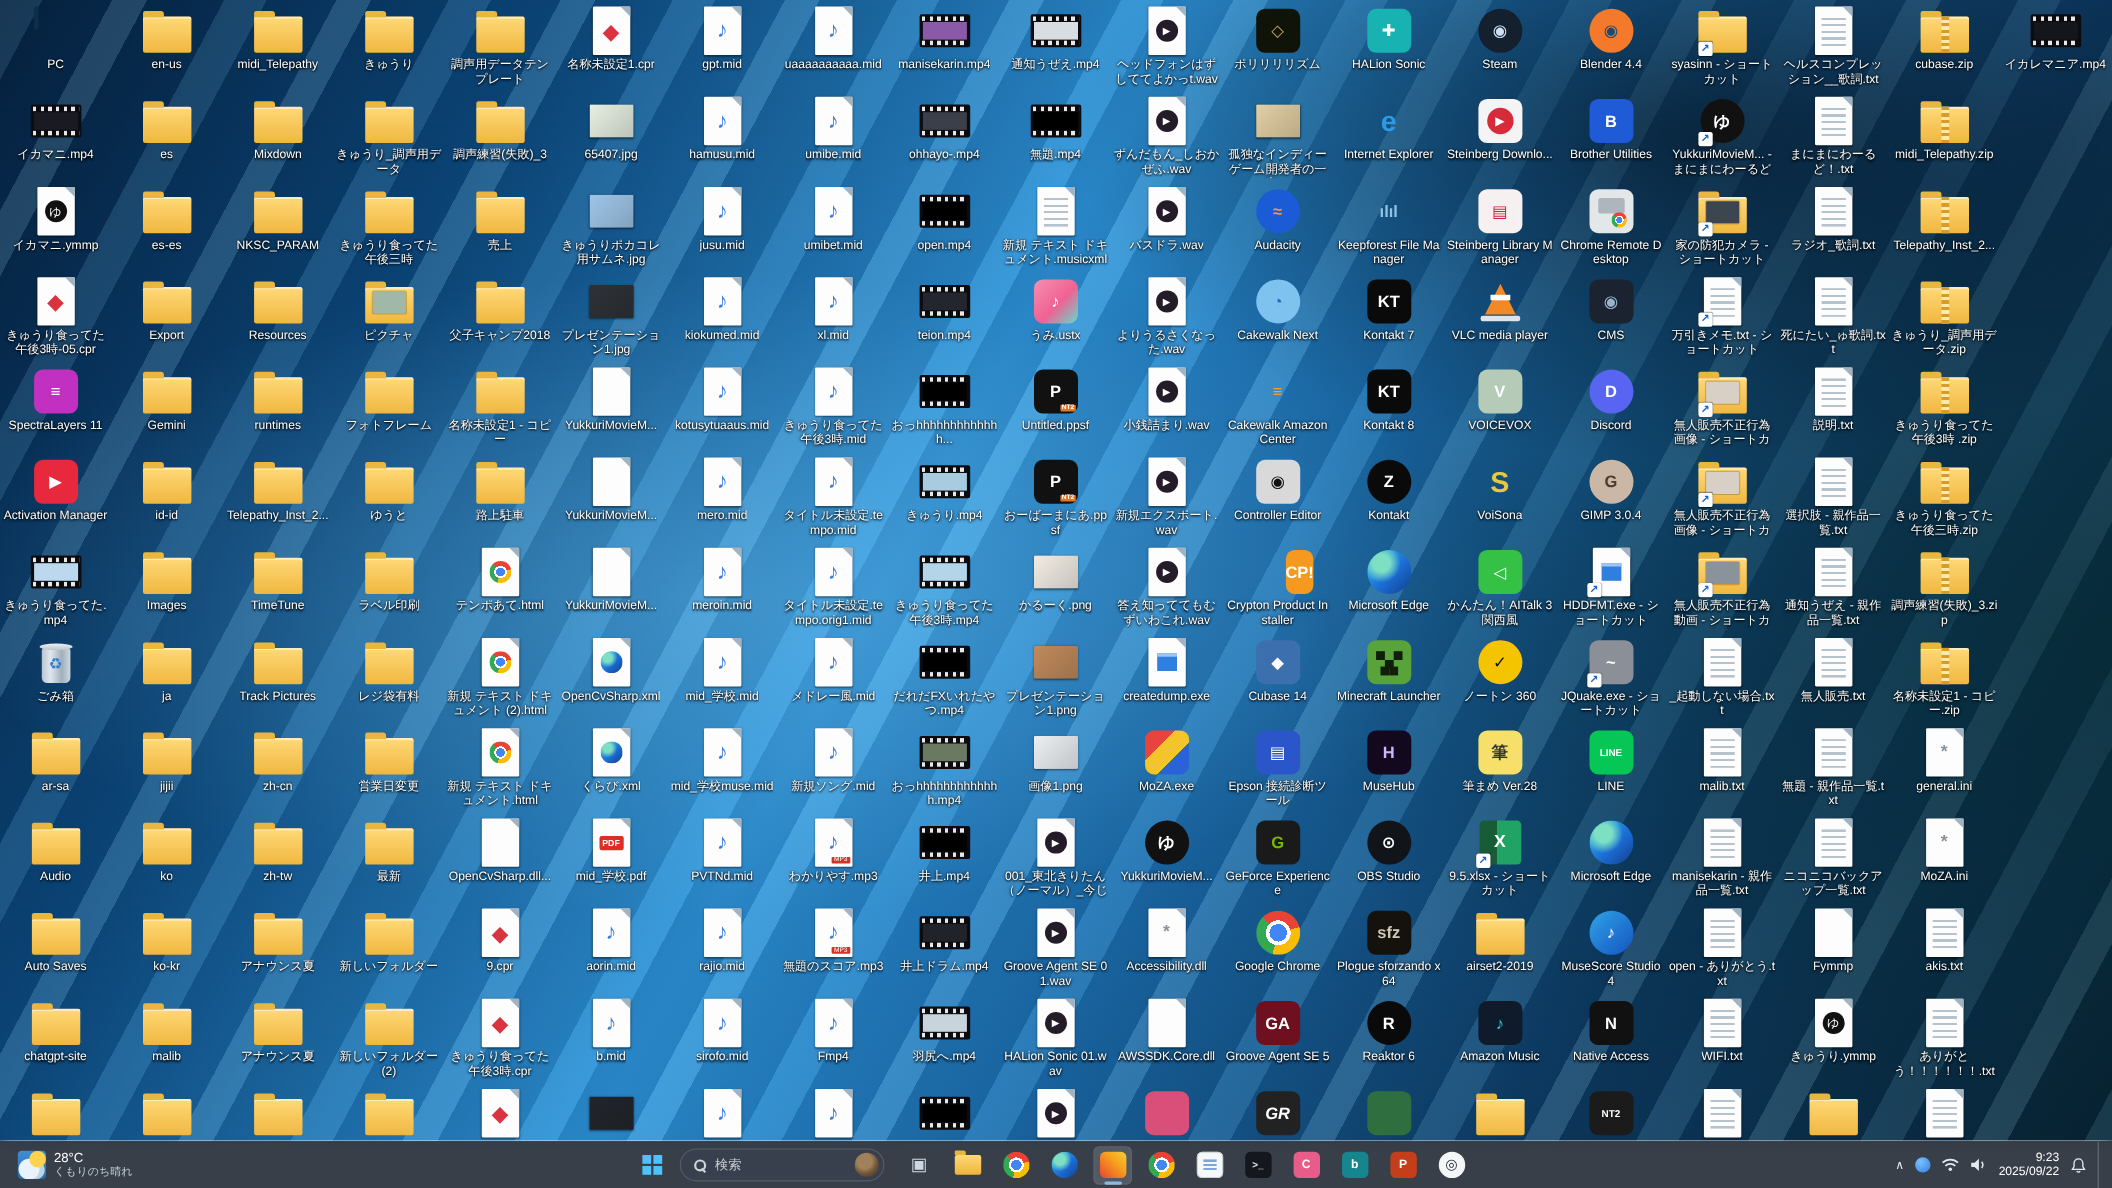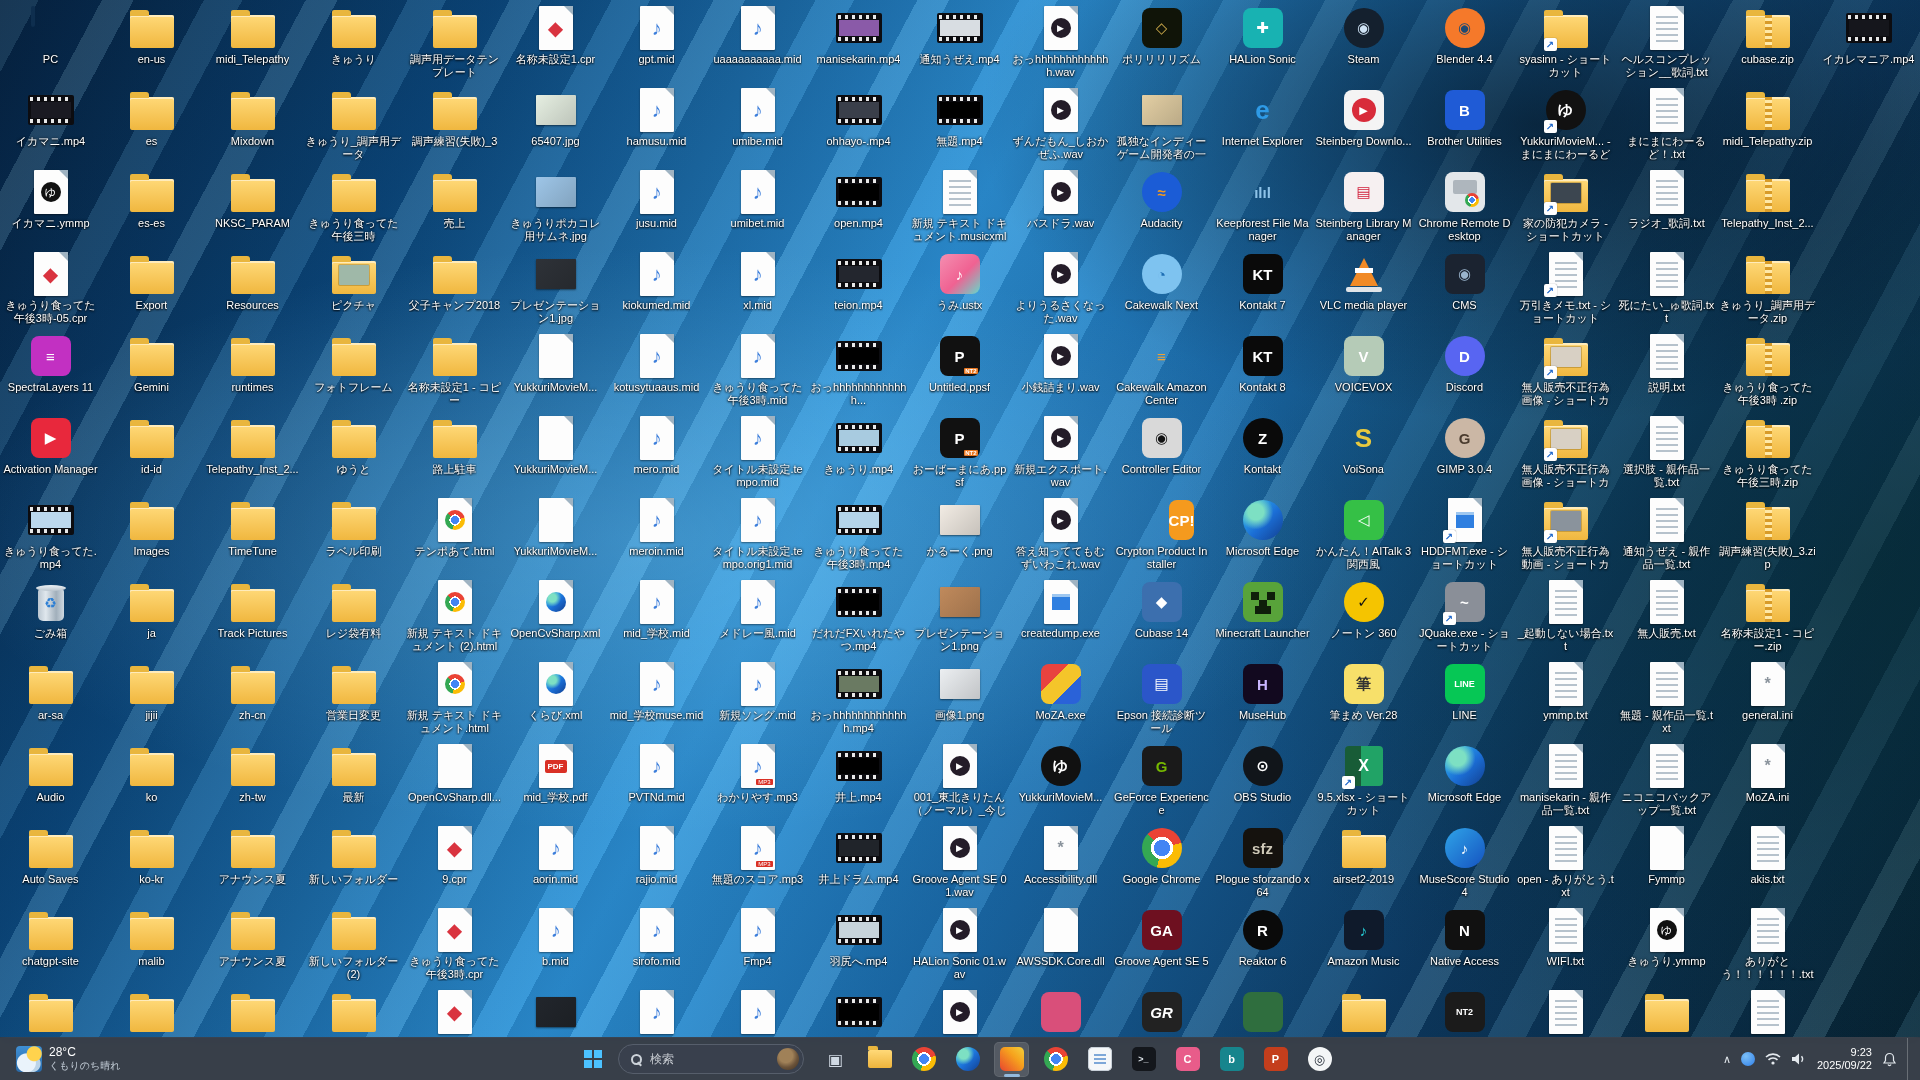--- a/index.html
+++ b/index.html
@@ -1051,21 +1051,21 @@
           </span>
         </div>
         <div class="lbl"></div>
       </div>
       <div class="cell">
         <div class="ic ">
           <span class="ipg">
             <span class="wavdot">▶</span>
           </span>
         </div>
-        <div class="lbl">おっhhhhhhhhhhhhh.wav</div>
+        <div class="lbl">ヘッドフォンはずしててよかっt.wav</div>
       </div>
       <div class="cell">
         <div class="ic ">
           <span class="ipg">
             <span class="wavdot">▶</span>
           </span>
         </div>
         <div class="lbl">ずんだもん_しおかぜふ.wav</div>
       </div>
       <div class="cell">
@@ -1523,21 +1523,21 @@
       <div class="cell">
         <div class="ic ">
           <span class="ipg txt"></span>
         </div>
         <div class="lbl">_起動しない場合.txt</div>
       </div>
       <div class="cell">
         <div class="ic ">
           <span class="ipg txt"></span>
         </div>
-        <div class="lbl">ymmp.txt</div>
+        <div class="lbl">malib.txt</div>
       </div>
       <div class="cell">
         <div class="ic ">
           <span class="ipg txt"></span>
         </div>
         <div class="lbl">manisekarin - 親作品一覧.txt</div>
       </div>
       <div class="cell">
         <div class="ic ">
           <span class="ipg txt"></span>

